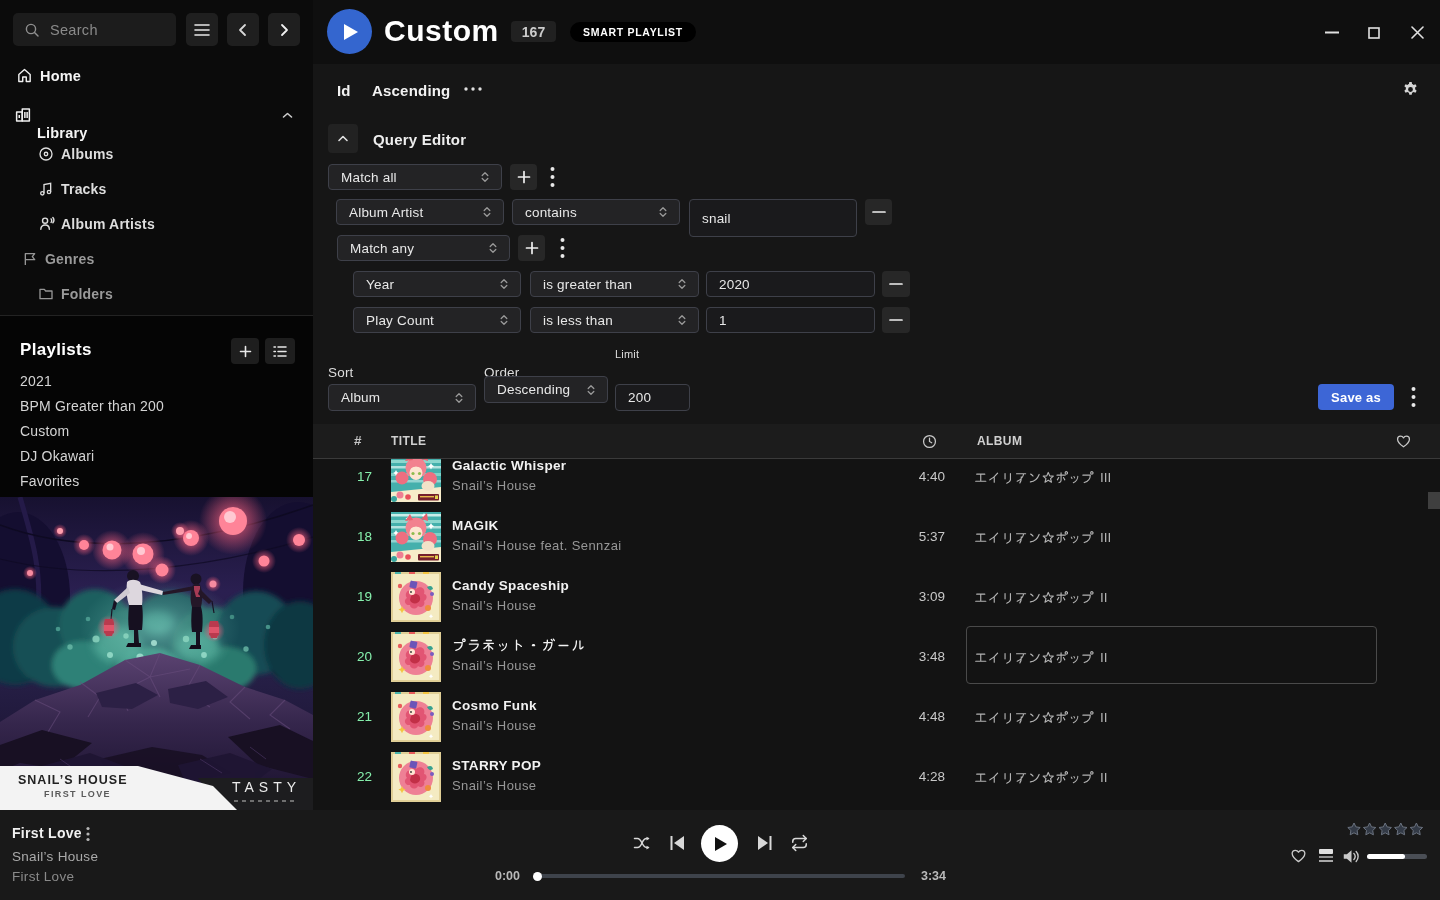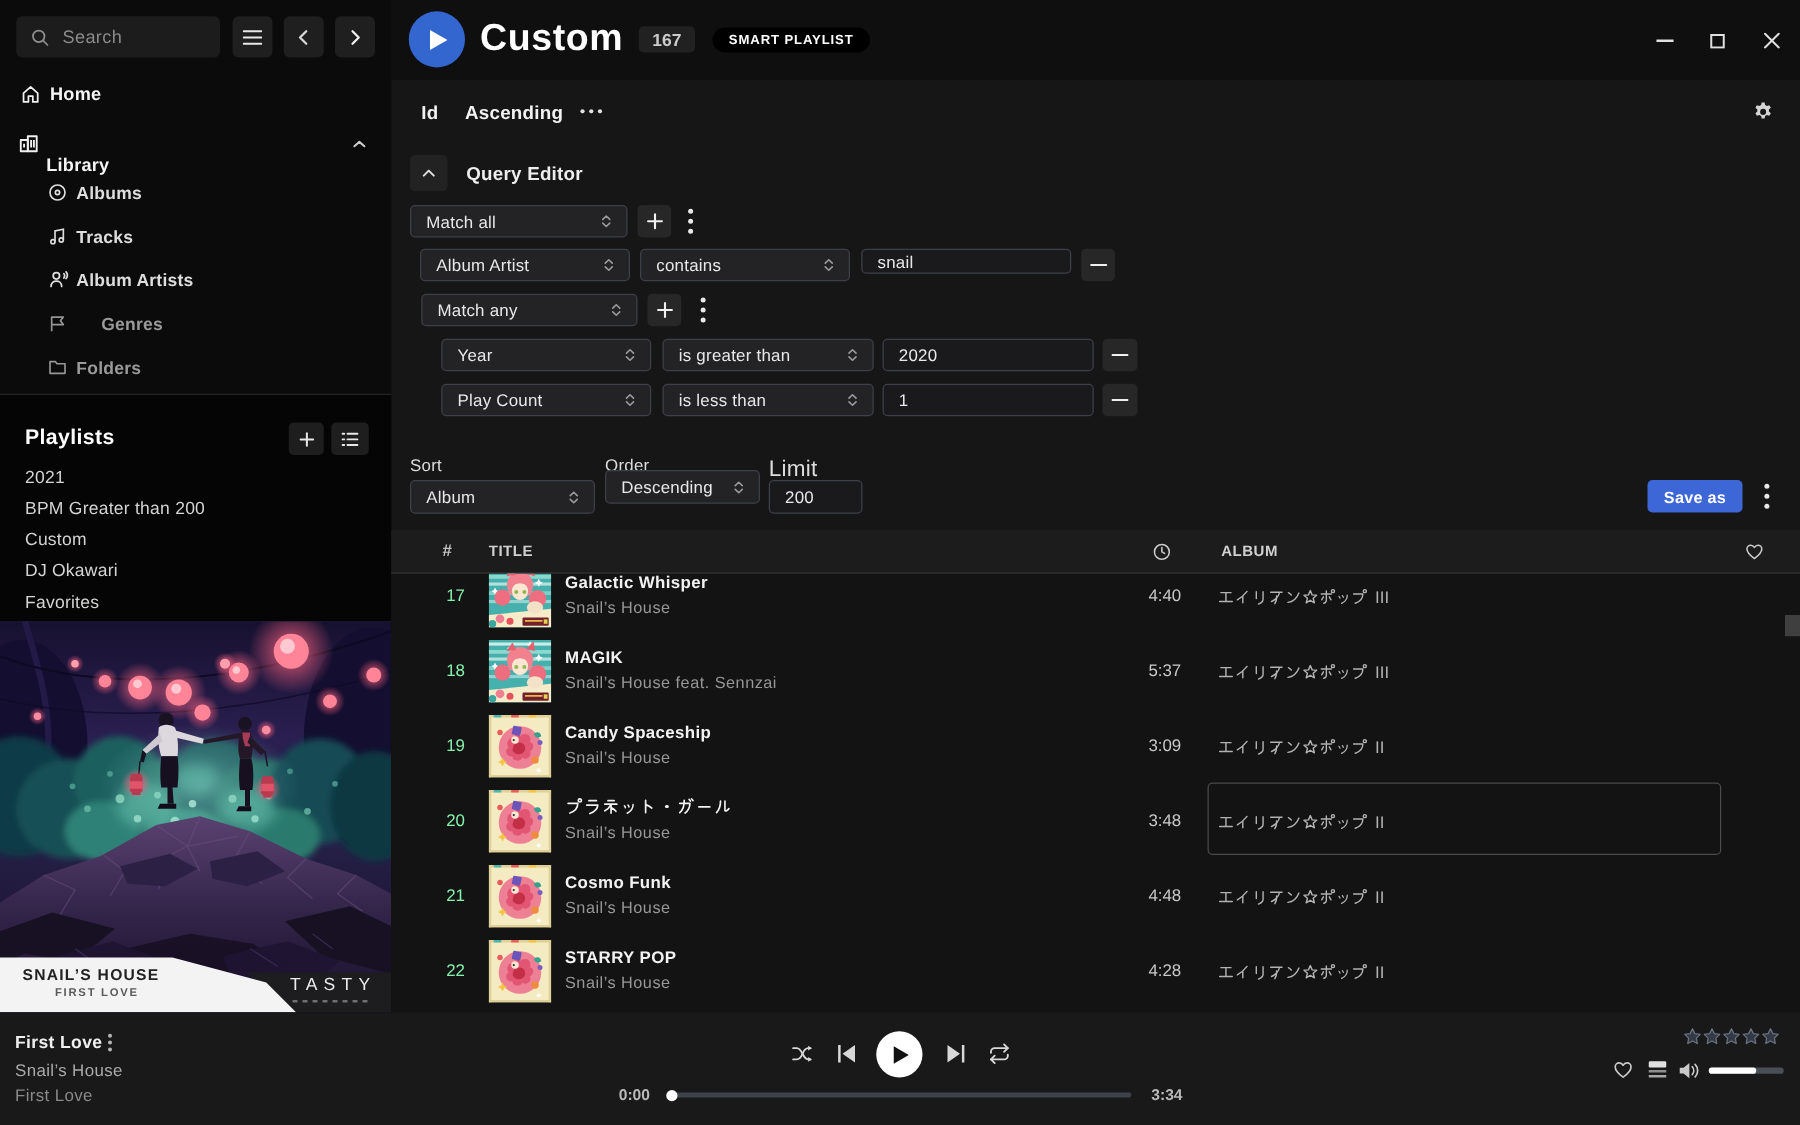--- a/index.html
+++ b/index.html
@@ -194,21 +194,21 @@
   <span style="color:#dedede;font-size:14px;font-weight:600;margin-left:7px;letter-spacing:.2px;">Tracks</span>
 </div>
 <div class="abs flex" style="left:38px;top:212px;height:23px;">
   <svg width="17" height="17" viewBox="0 0 24 24" fill="none" stroke="#dedede" stroke-width="2" stroke-linecap="round">
       <circle cx="10" cy="8" r="3.6"></circle>
       <path d="M4,20 C4,15.8 7,14 10,14 C13,14 16,15.8 16,20"></path>
       <path d="M18.5,5.5 C19.5,7 19.5,9 18.5,10.5 M21,3.5 C23,6 23,8.5 21,11"></path>
     </svg>
   <span style="color:#dedede;font-size:14px;font-weight:600;margin-left:6px;letter-spacing:.2px;">Album Artists</span>
 </div>
-<div class="abs flex" style="left:38px;top:247px;height:23px;gap:20px;">
+<div class="abs flex" style="left:22px;top:247px;height:23px;">
   <svg width="16" height="16" viewBox="0 0 24 24" fill="none" stroke="#969696" stroke-width="2" stroke-linejoin="round">
       <path d="M5,21 V4 H19 L15.5,8.5 L19,13 H5"></path>
     </svg>
   <span style="color:#9a9a9a;font-size:14px;font-weight:600;margin-left:7px;letter-spacing:.2px;">Genres</span>
 </div>
 <div class="abs flex" style="left:38px;top:282px;height:23px;">
   <svg width="16" height="16" viewBox="0 0 24 24" fill="none" stroke="#969696" stroke-width="2" stroke-linejoin="round">
       <path d="M3,19 V5 H9.5 L11.5,7.5 H21 V19 Z"></path>
     </svg>
   <span style="color:#9a9a9a;font-size:14px;font-weight:600;margin-left:7px;letter-spacing:.2px;">Folders</span>
@@ -455,21 +455,21 @@
     <svg width="12" height="14" viewBox="0 0 12 14">
       <use href="#updown"></use>
     </svg>
   </div>
 <div class="abs sel" style="left:512px;top:199px;width:168px;height:26px;">
     <span class="lbl">contains</span>
     <svg width="12" height="14" viewBox="0 0 12 14">
       <use href="#updown"></use>
     </svg>
   </div>
-<div class="abs inp" style="left:689px;top:199px;width:168px;height:20px;">snail</div>
+<div class="abs inp" style="left:689px;top:199px;width:168px;height:38px;">snail</div>
 <div class="abs qbtn" style="left:865px;top:199px;width:27px;height:26px;">
     <svg width="14" height="2" viewBox="0 0 14 2">
       <path d="M1,1 H13" stroke="#f0f0f0" stroke-width="1.7" stroke-linecap="round"></path>
     </svg>
   </div>
 
 <div class="abs sel" style="left:337px;top:235px;width:173px;height:26px;">
     <span class="lbl">Match any</span>
     <svg width="12" height="14" viewBox="0 0 12 14">
       <use href="#updown"></use>
@@ -519,21 +519,21 @@
   </div>
 <div class="abs inp" style="left:706px;top:307px;width:169px;height:26px;">1</div>
 <div class="abs qbtn" style="left:882px;top:307px;width:28px;height:26px;">
     <svg width="14" height="2" viewBox="0 0 14 2">
       <path d="M1,1 H13" stroke="#f0f0f0" stroke-width="1.7" stroke-linecap="round"></path>
     </svg>
   </div>
 
 <div class="abs" style="left:328px;top:365px;color:#dddddd;font-size:13.5px;letter-spacing:.2px;">Sort</div>
 <div class="abs" style="left:484px;top:365px;color:#dddddd;font-size:13.5px;letter-spacing:.2px;">Order</div>
-<div class="abs" style="left:615px;top:365px;color:#dddddd;font-size:18px;letter-spacing:.2px;">Limit</div>
+<div class="abs" style="left:615px;top:348px;color:#dddddd;font-size:11px;letter-spacing:.2px;">Limit</div>
 <div class="abs sel" style="left:328px;top:384px;width:148px;height:27px;">
     <span class="lbl">Album</span>
     <svg width="12" height="14" viewBox="0 0 12 14">
       <use href="#updown"></use>
     </svg>
   </div>
 <div class="abs sel" style="left:484px;top:376px;width:124px;height:27px;">
     <span class="lbl">Descending</span>
     <svg width="12" height="14" viewBox="0 0 12 14">
       <use href="#updown"></use>

